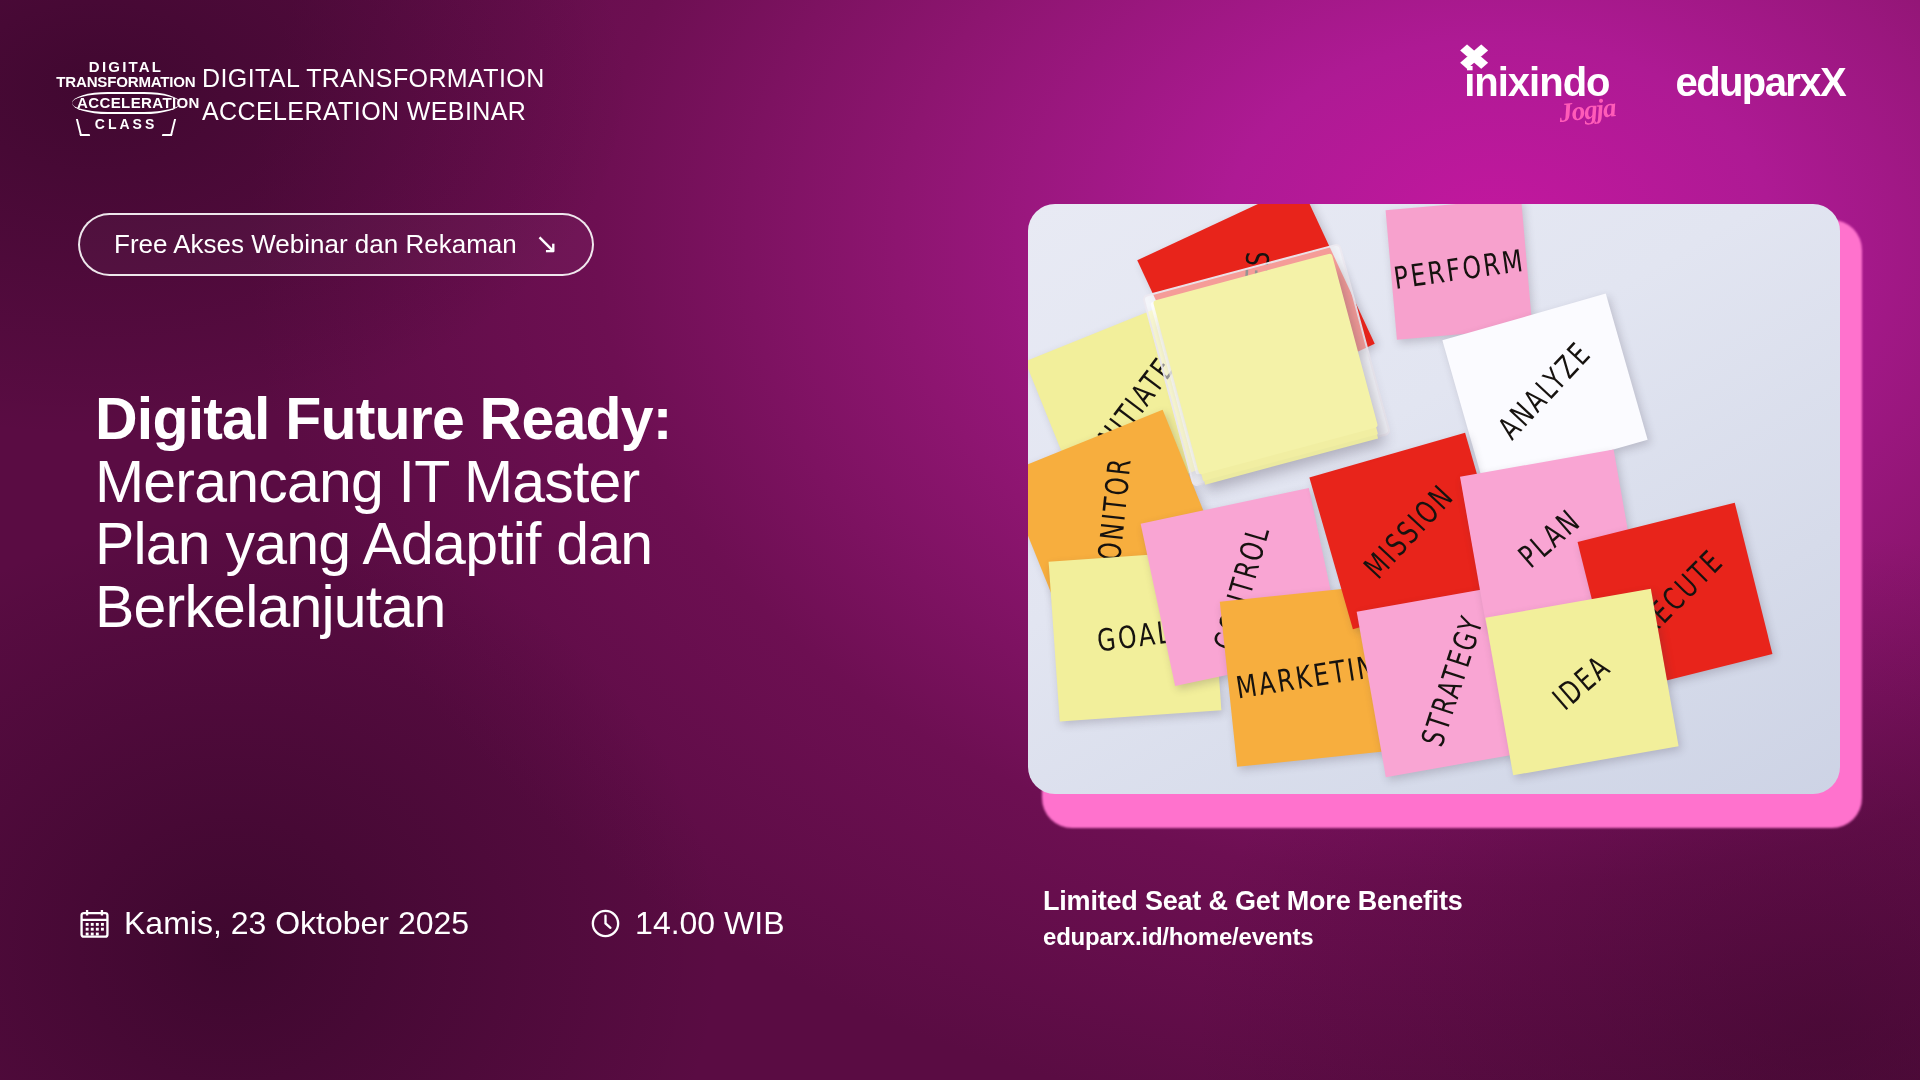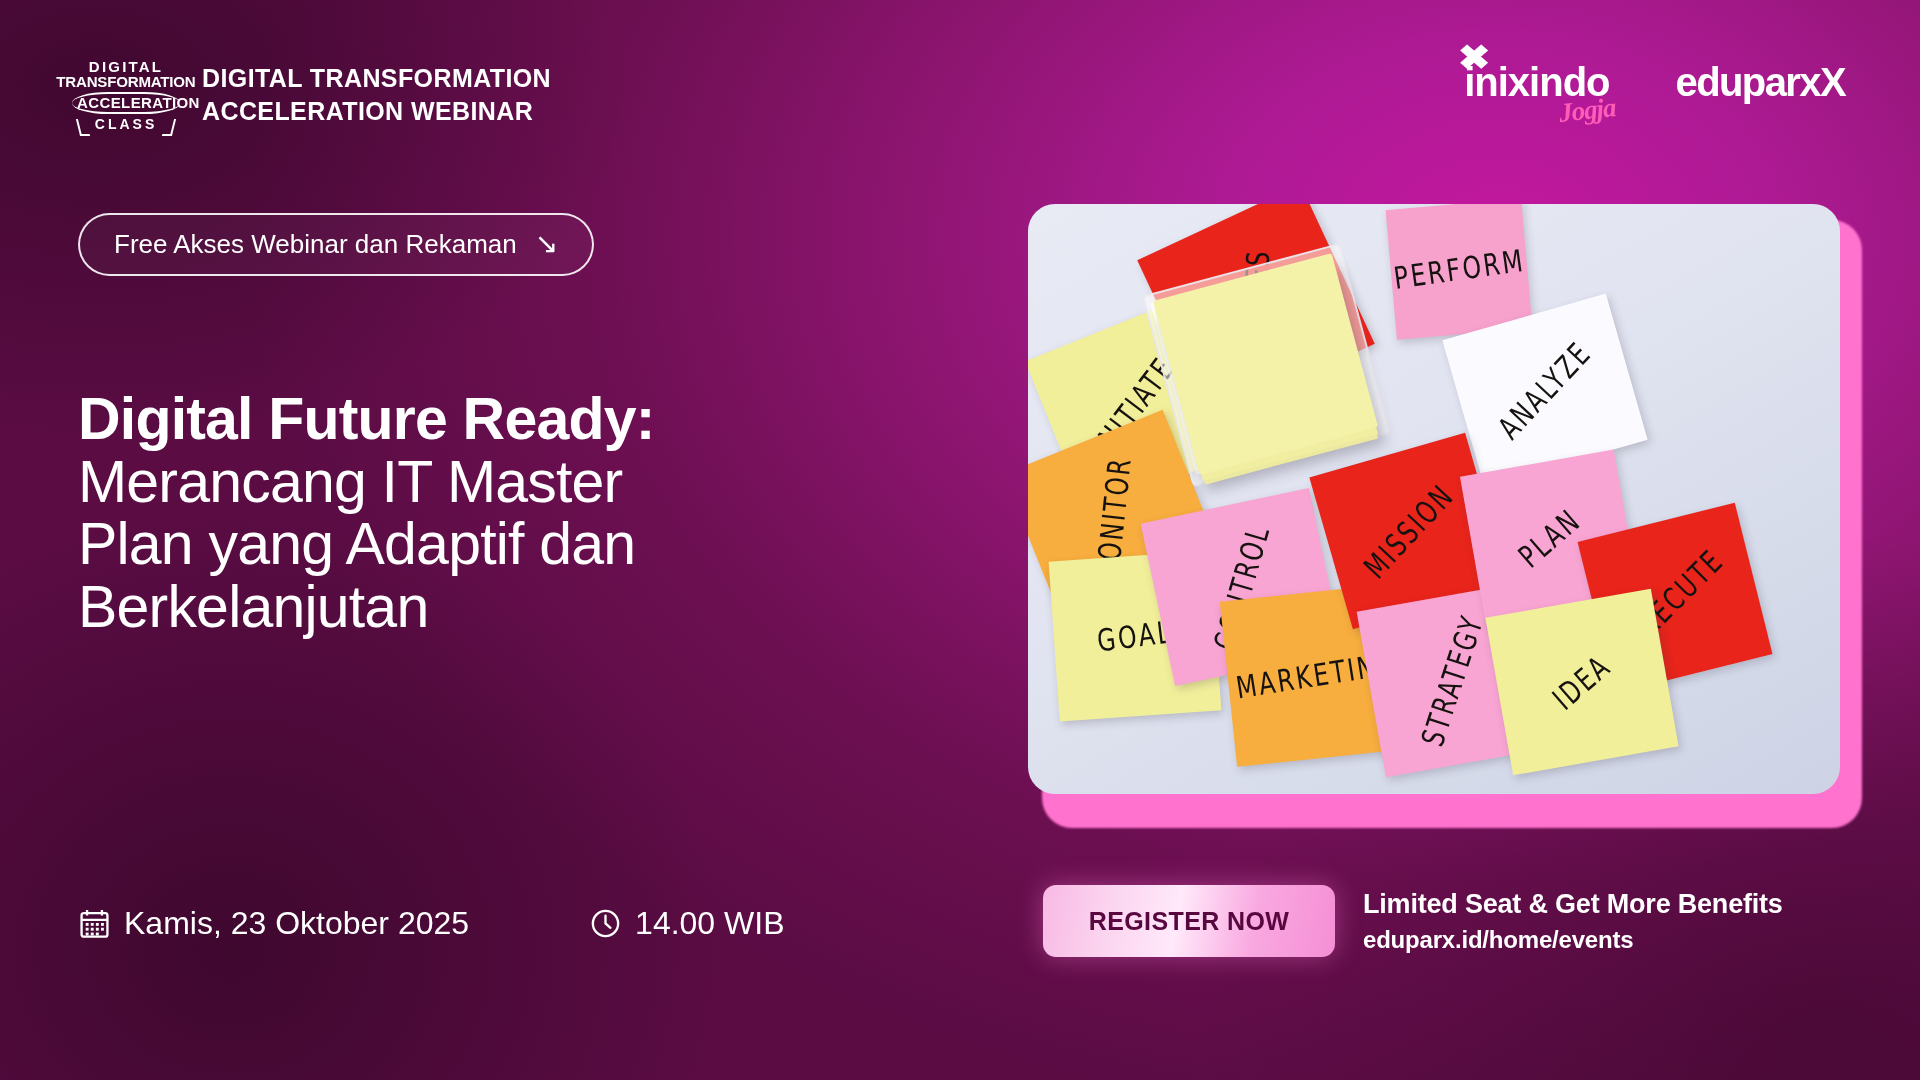--- a/index.html
+++ b/index.html
@@ -47,21 +47,21 @@
     width:100%;
   }
   .badge-logo .bl4 { font-size:14px; font-weight:bold; letter-spacing:3px; margin-top:3px; }
   .badge-logo .wing-l, .badge-logo .wing-r {
     position:absolute; bottom:2px; width:10px; height:17px;
     border-bottom:2px solid #fff;
   }
   .badge-logo .wing-l { left:6px; border-left:2px solid #fff; transform:skewX(14deg); }
   .badge-logo .wing-r { right:6px; border-right:2px solid #fff; transform:skewX(-14deg); }
 
-  #header-title { color:#fff; font-weight:bold; font-size:25px; line-height:1.32; letter-spacing:.4px; }
+  #header-title { color:#fff; font-weight:normal; font-size:25px; line-height:1.32; letter-spacing:.4px; }
 
   
   #partners { position:absolute; right:75px; top:62px; display:flex; align-items:center; gap:66px; }
 
   .inixindo { position:relative; color:#fff; }
   .inix-x {
     position:absolute; left:-4px; top:-22px;
     font-size:34px; font-weight:bold; line-height:1;
     transform:scaleX(1.15);
   }
@@ -81,21 +81,21 @@
     position:absolute; left:78px; top:213px;
     height:63px; padding:0 34px;
     display:flex; align-items:center; gap:18px;
     border:2px solid rgba(255,255,255,.9); border-radius:40px;
     color:#fff; font-size:26px;
     background:rgba(255,255,255,.03);
   }
   #pill .arrow { font-size:28px; line-height:1; display:block; transform:translateY(-1px); }
 
   
-  #headline { position:absolute; left:78px; top:388px; color:#fff; width:800px; }
+  #headline { position:absolute; left:95px; top:388px; color:#fff; width:800px; }
   #headline .h-line { font-size:59px; line-height:1.06; letter-spacing:-.8px; white-space:nowrap; }
   #headline .h-line.bold { font-weight:bold; }
   #headline .h-line.light { font-weight:400; }
 
   
   #meta { position:absolute; left:78px; top:905px; display:flex; align-items:center; gap:120px; color:#fff; }
   .meta-item { display:flex; align-items:center; gap:13px; font-size:32px; }
   .ic { width:33px; height:33px; flex:0 0 33px; display:block; }
 
   
@@ -222,21 +222,20 @@
     <div class="meta-item">
       <svg class="ic" viewBox="0 0 24 24" fill="none" stroke="#fff" stroke-width="1.7" stroke-linecap="round">
         <circle cx="12" cy="12" r="9.2"></circle>
         <path d="M12 6.3V12l3.6 3.1"></path>
       </svg>
       <span>14.00 WIB</span>
     </div>
   </div>
 
   <div id="cta">
-    <button id="register-btn">REGISTER NOW</button>
     <div id="cta-text">
       <div id="cta-head">Limited Seat &amp; Get More Benefits</div>
       <div id="cta-url">eduparx.id/home/events</div>
     </div>
   </div>
 
   <div id="card-wrap">
     <div id="card-glow"></div>
     <div id="photo">
 

